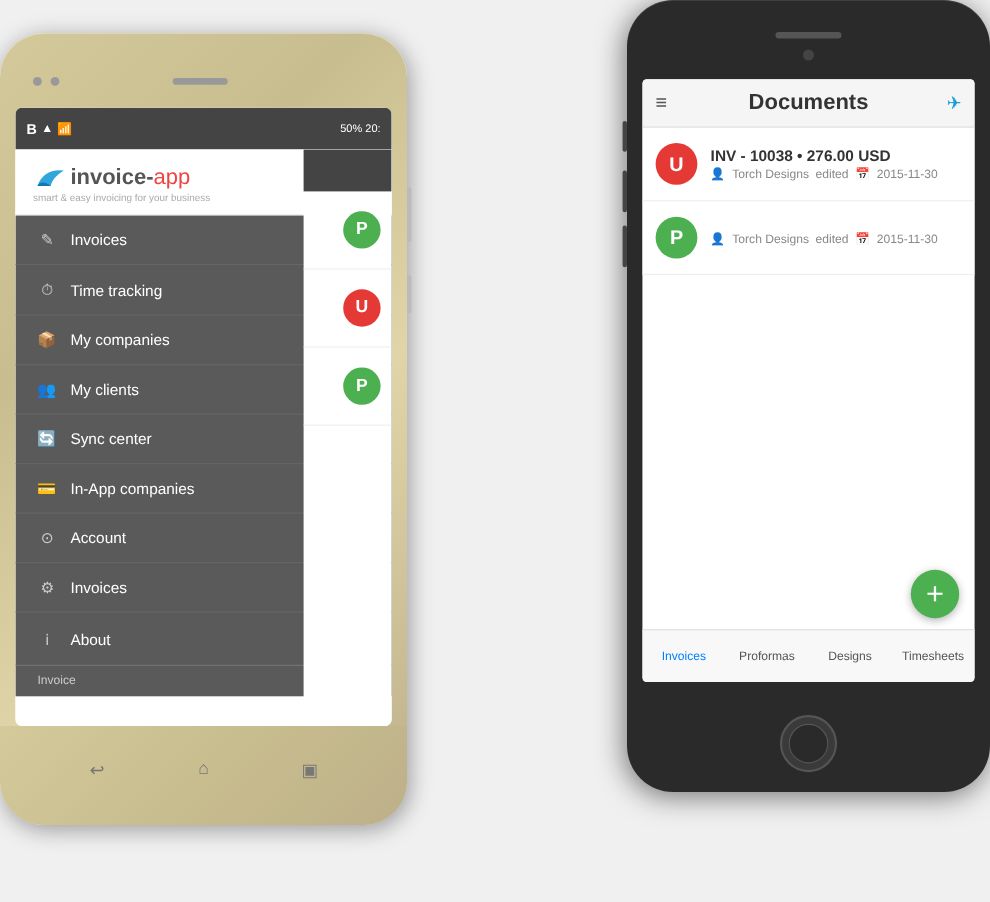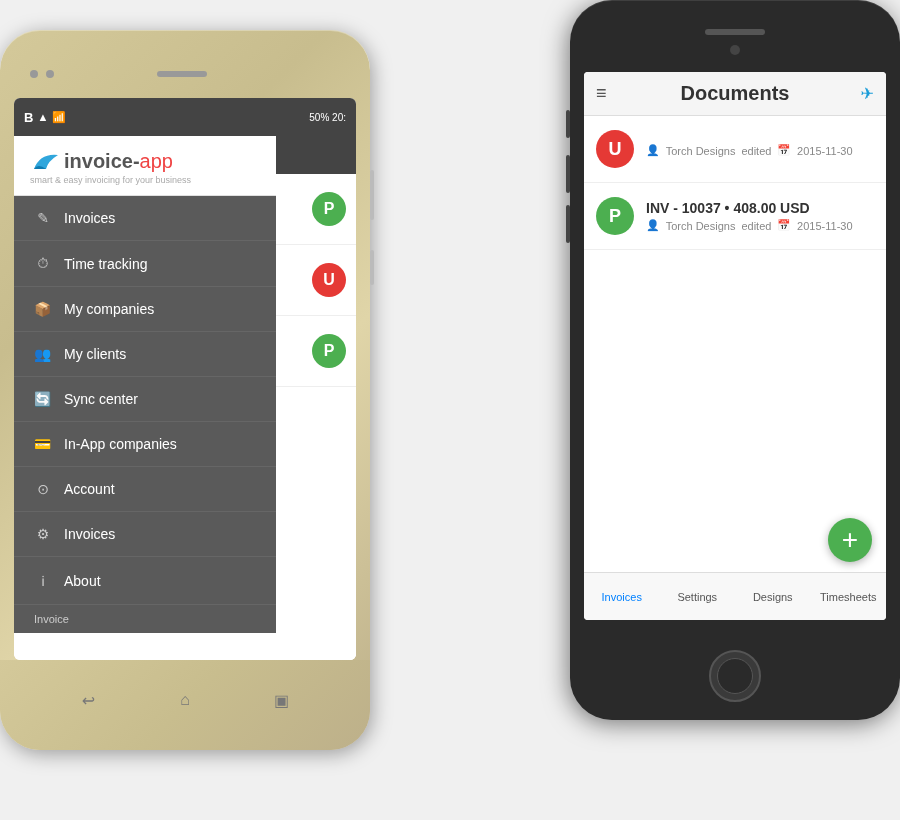--- a/index.html
+++ b/index.html
@@ -544,61 +544,61 @@
       <span class="iphone-header-icon" style="color:#1a9cd8; font-size:16px;">✈</span>
     </div>
 
     <div style="background:#fff; flex:1;">
 
       <div class="iphone-doc-item">
         <div class="doc-badge" style="background:#e53935;">
           <span>U</span>
         </div>
         <div class="doc-info">
+          <div class="doc-title">
+            <span>INV - 10038</span>
+            <span> • </span>
+            <span>276.00 USD</span>
+          </div>
           <div class="doc-meta">
             <span>👤</span>
             <span>Torch Designs</span>
             <span>edited</span>
             <span>📅</span>
             <span>2015-11-30</span>
           </div>
         </div>
       </div>
 
       <div class="iphone-doc-item">
         <div class="doc-badge" style="background:#4caf50;">
           <span>P</span>
         </div>
         <div class="doc-info">
-          <div class="doc-title">
-            <span>INV - 10037</span>
-            <span> • </span>
-            <span>408.00 USD</span>
-          </div>
           <div class="doc-meta">
             <span>👤</span>
             <span>Torch Designs</span>
             <span>edited</span>
             <span>📅</span>
             <span>2015-11-30</span>
           </div>
         </div>
       </div>
     </div>
 
     <div class="iphone-fab">
       <span>+</span>
     </div>
 
     <div class="iphone-tab-bar">
       <div class="iphone-tab active">
         <span>Invoices</span>
       </div>
       <div class="iphone-tab">
-        <span>Settings</span>
+        <span>Proformas</span>
       </div>
       <div class="iphone-tab">
         <span>Designs</span>
       </div>
       <div class="iphone-tab">
         <span>Timesheets</span>
       </div>
     </div>
   </div>
 

